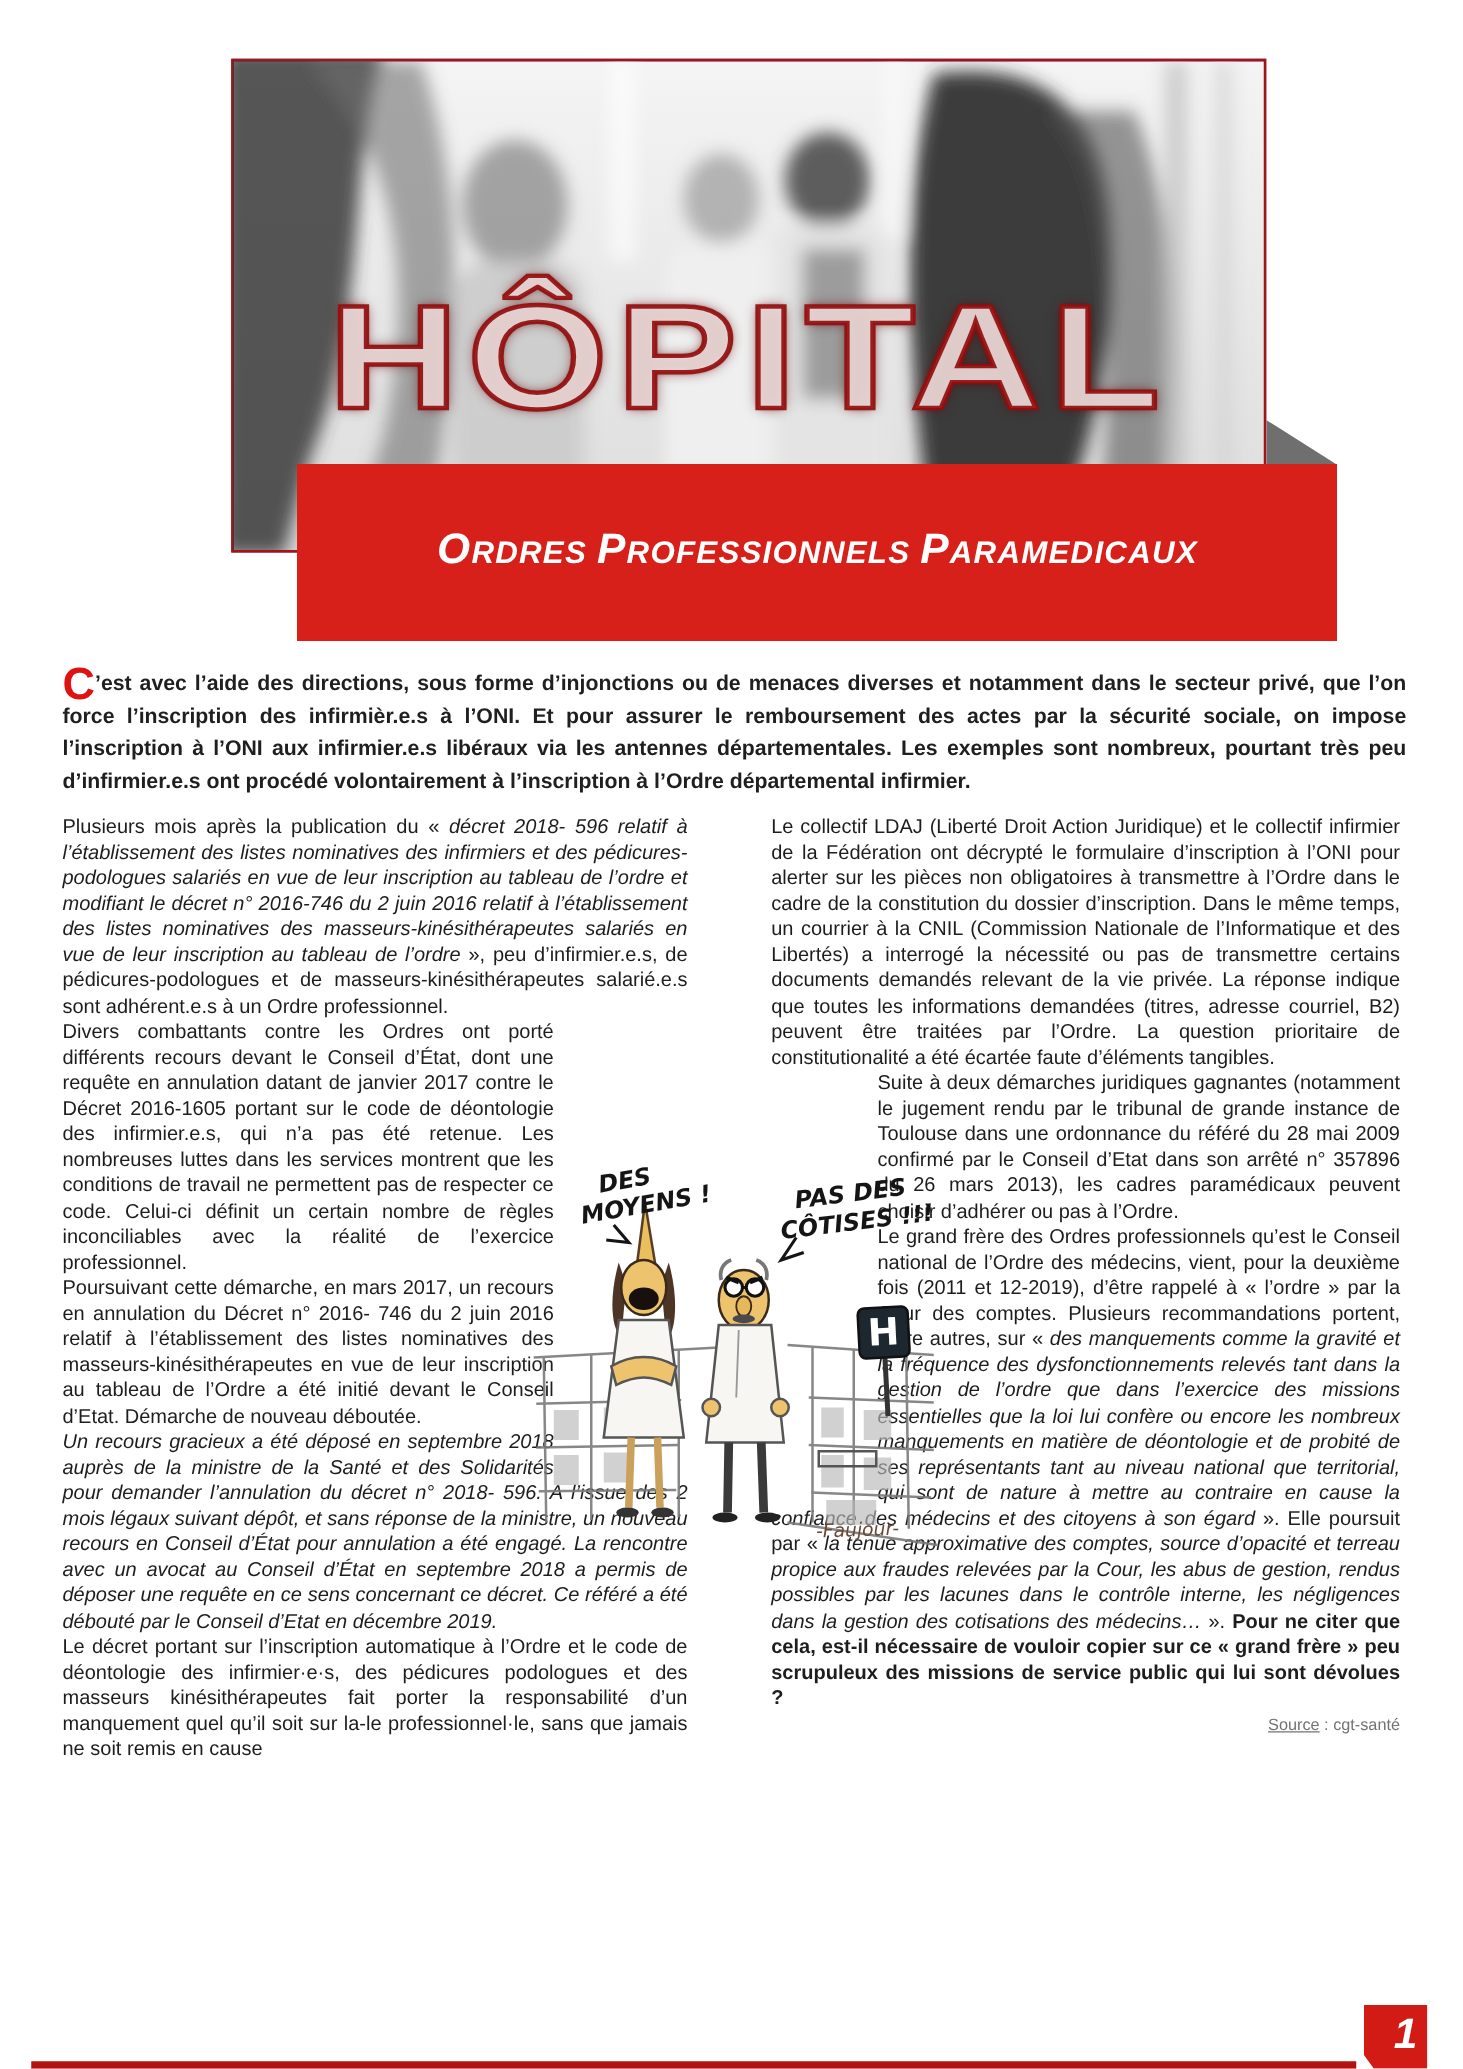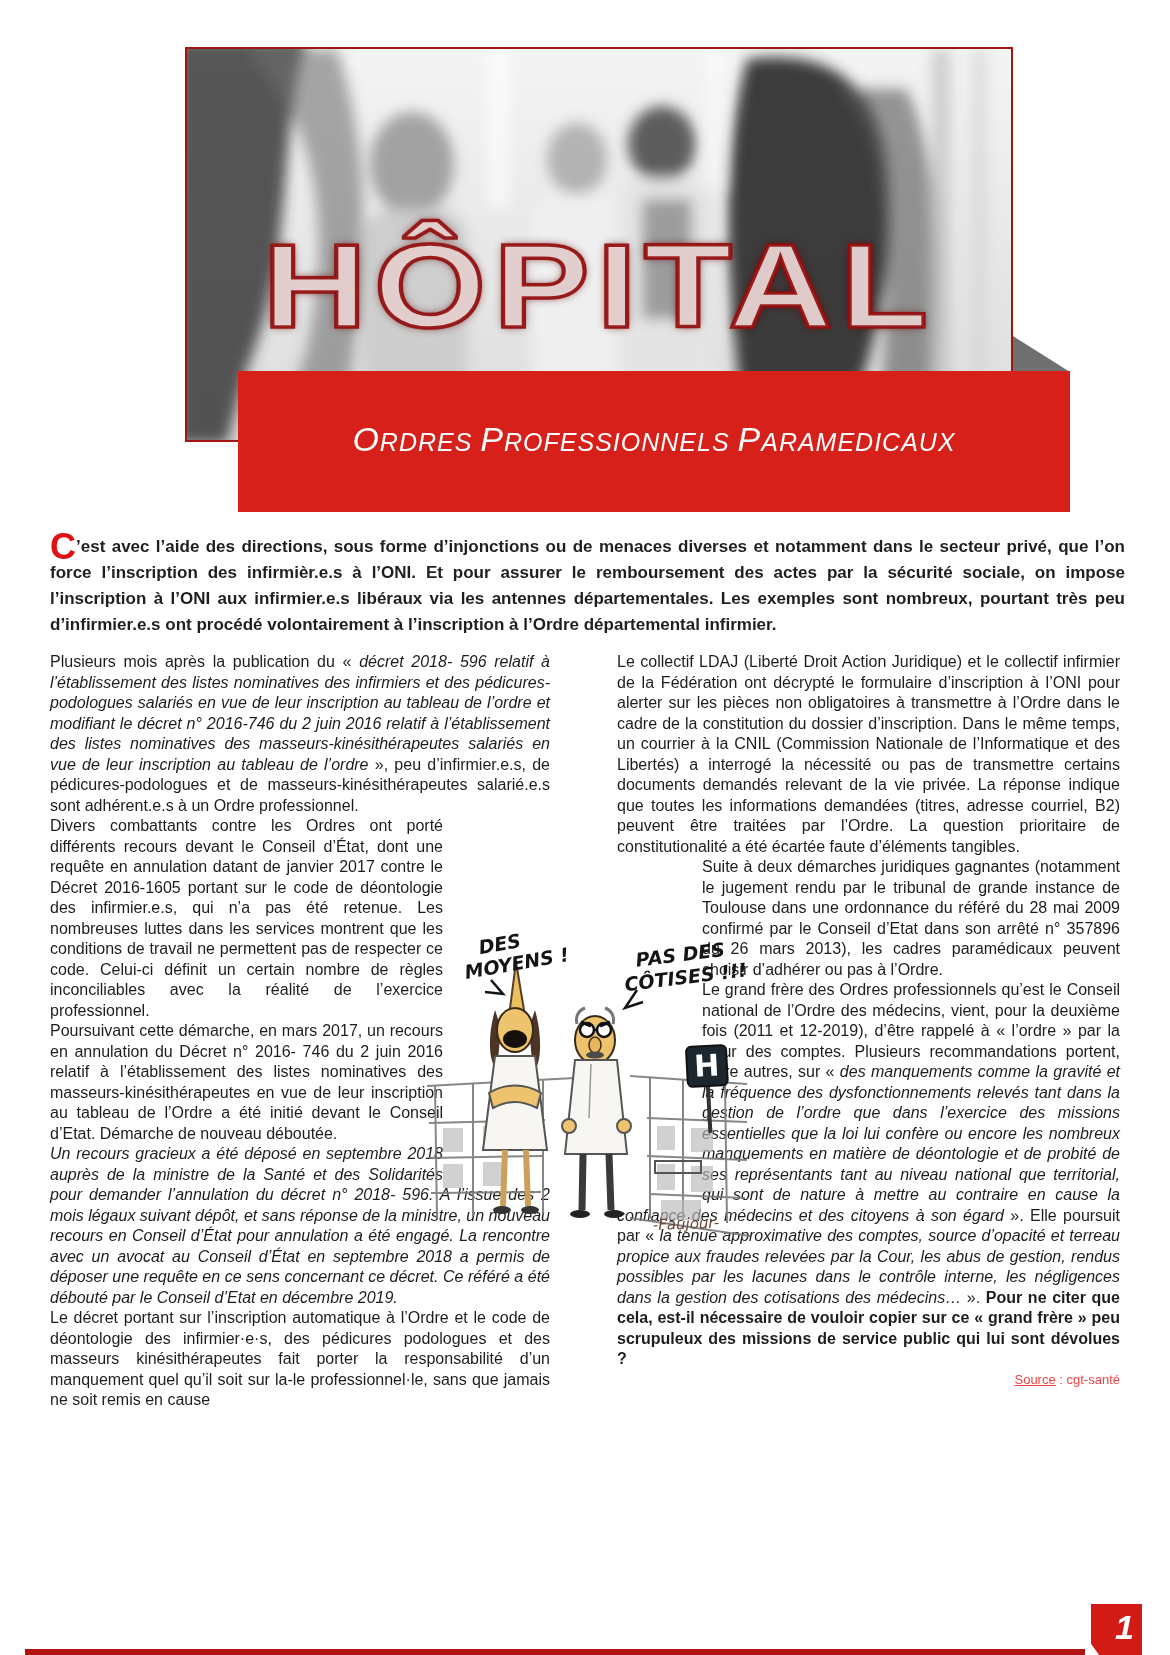--- a/index.html
+++ b/index.html
@@ -26,21 +26,21 @@
   .fold-shadow{
     position:absolute;left:1013px;top:336px;width:57px;height:36px;
     background:#6f6f6f;clip-path:polygon(0 0,100% 100%,0 100%);
   }
   .banner{
     position:absolute;left:238px;top:371px;width:832px;height:141px;
     background:#d7201a;color:#fff;text-align:center;box-sizing:border-box;
     padding-top:50px;
   }
   .banner-title{
-    font-style:italic;font-weight:normal;letter-spacing:1px;white-space:nowrap;
+    font-style:italic;font-weight:bold;letter-spacing:1px;white-space:nowrap;
     font-size:25px;line-height:36px;
   }
   .banner-title .lead{font-size:34px;}
   
   .intro{
     position:absolute;left:50px;top:534px;width:1075px;
     font-weight:bold;font-size:17px;line-height:26px;text-align:justify;color:#1f1f1f;
   }
   .dropcap{
     color:#e01111;font-size:36px;font-weight:bold;line-height:20px;
@@ -51,21 +51,21 @@
   .col p{margin:0;}
   .col-left{left:50px;width:500px;}
   .col-right{left:617px;width:503px;}
   .mt10{margin-top:10px;} .mt36{margin-top:36px;} .mt2{margin-top:2px;}
   .mt11{margin-top:11px;font-style:italic;} .mt31{margin-top:31px;} .mt13{margin-top:13px;} .mt22{margin-top:22px;}
   .wrap-r{float:right;width:107px;height:352px;}
   .wrap-l{float:left;width:85px;height:344px;}
   .i{font-style:italic;}
   .b{font-weight:bold;}
   .u{text-decoration:underline;}
-  .source-line{margin-top:34px;text-align:right;font-size:13px;color:#ef4444;}
+  .source-line{margin-top:34px;text-align:right;font-size:13px;color:#737373;}
   
   .cartoon{position:absolute;left:425px;top:918px;width:325px;height:340px;}
   .bubble-text{font-family:"DejaVu Sans",sans-serif;font-weight:bold;font-style:italic;fill:#151515;}
   .sig-text{font-family:"DejaVu Sans",sans-serif;font-style:italic;fill:#6b4632;}
   .hsign-text{font-family:"DejaVu Sans",sans-serif;font-weight:bold;fill:#ffffff;}
   
   .bottom-line{position:absolute;left:25px;top:1649px;width:1060px;height:6px;background:#b01310;}
   .page-num{
     position:absolute;left:1091px;top:1604px;width:51px;height:51px;background:#d31b15;
     clip-path:polygon(0 0,100% 0,100% 100%,16% 100%,0 78%);

